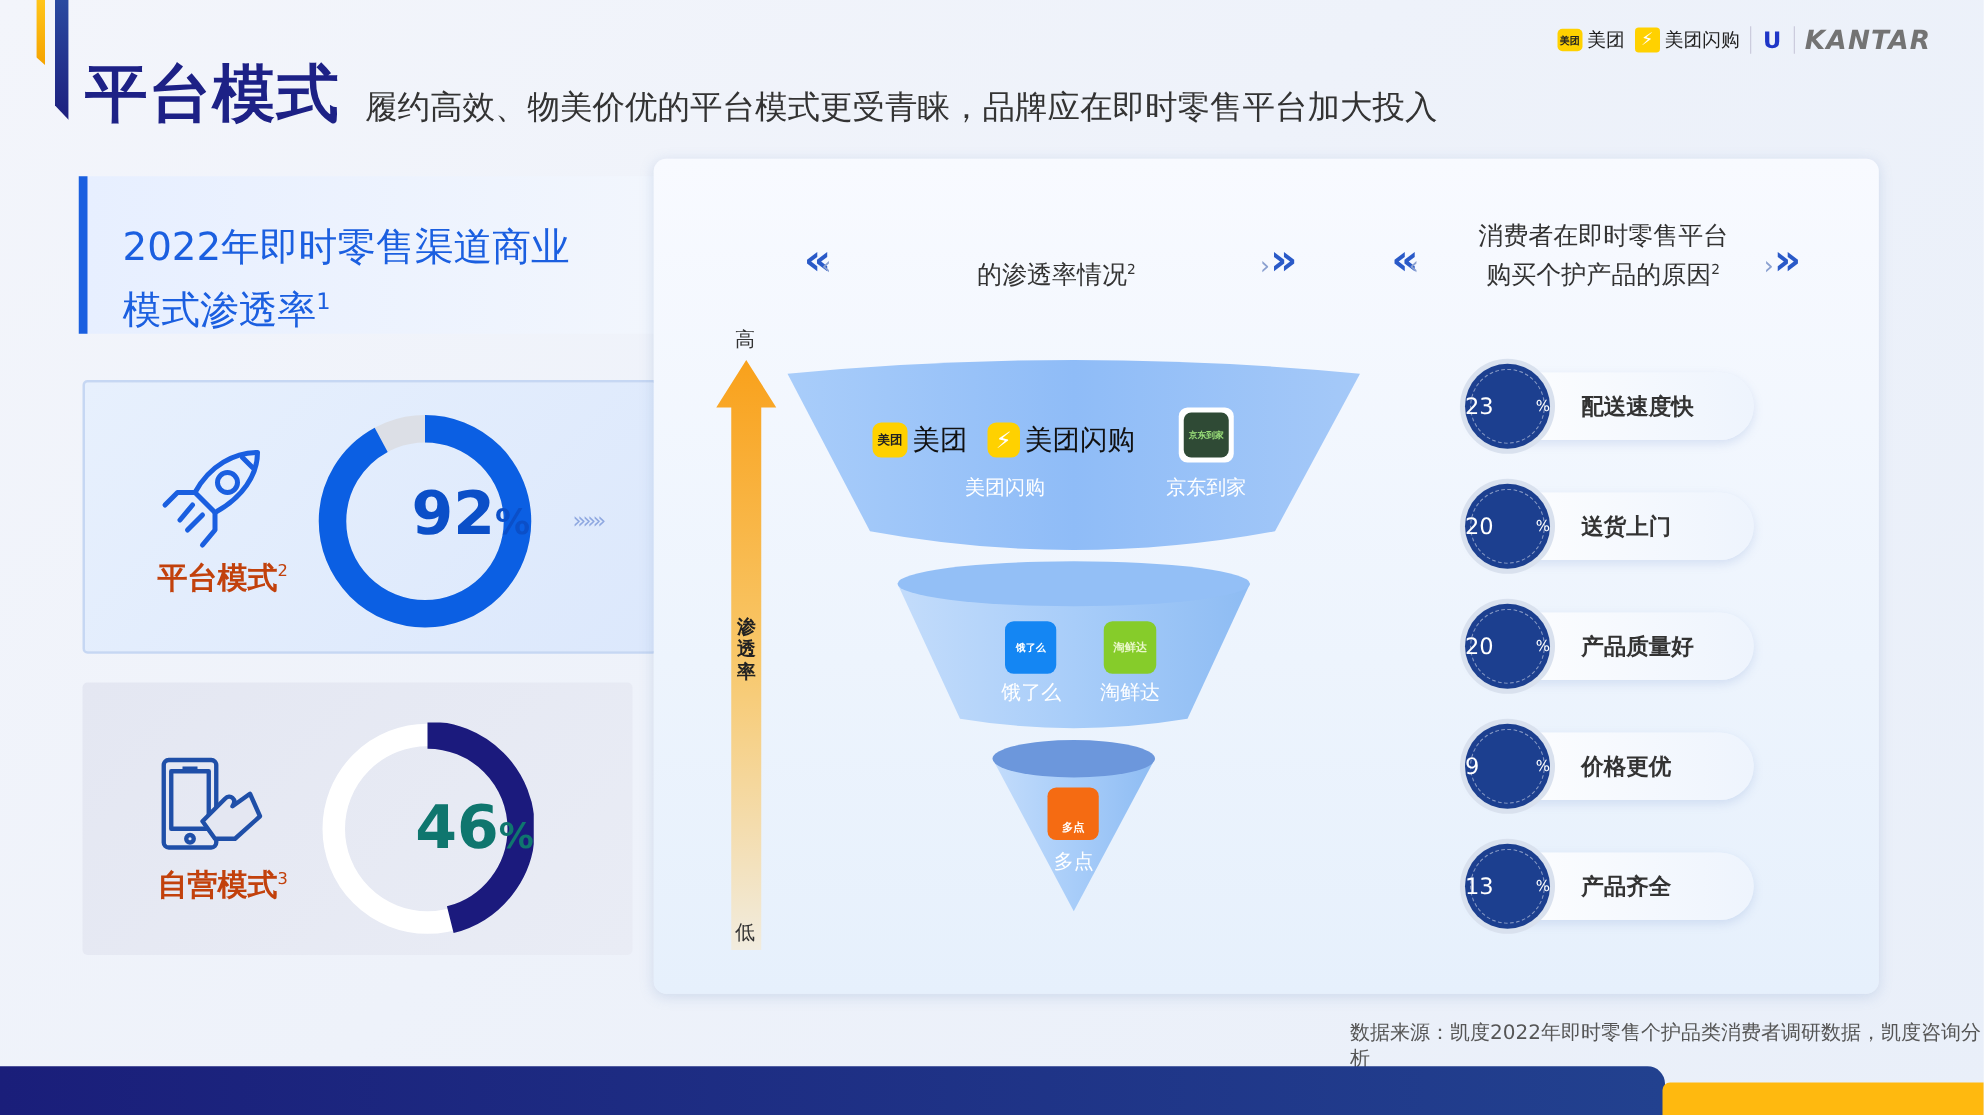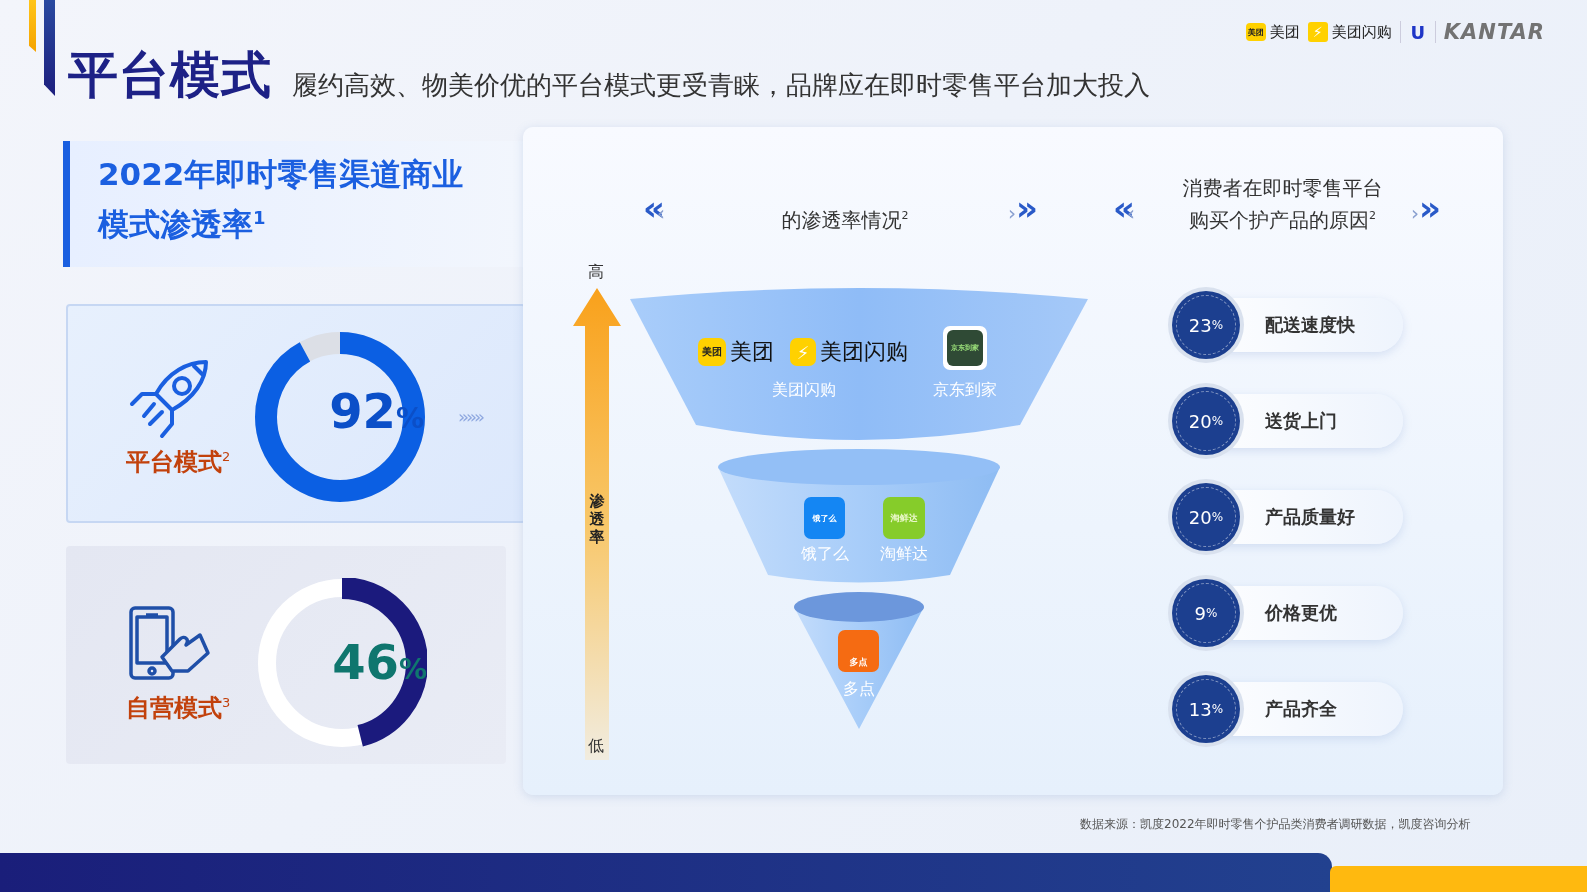--- a/index.html
+++ b/index.html
@@ -23,21 +23,21 @@
   .logos { right: 42px; top: 20px; display: flex; align-items: center; gap: 8px; font-size: 15px; color: #222; }
   .logo-mt { display: flex; align-items: center; gap: 4px; }
   .mt-box { width: 20px; height: 18px; background: #ffd100; border-radius: 4px; font-size: 8px; color: #222; display: flex; align-items: center; justify-content: center; font-weight: bold; }
   .flash-box { width: 20px; height: 20px; background: #ffd100; border-radius: 3px; display: flex; align-items: center; justify-content: center; color: #fff; font-weight: bold; font-size: 14px; }
   .sep { width: 1px; height: 22px; background: #ccd; }
   .unilever { width: 18px; height: 22px; color: #1f36c7; font-weight: bold; font-size: 18px; display: flex; align-items: center; justify-content: center; }
   .kantar { font-size: 21px; font-weight: bold; color: #737373; letter-spacing: 1px; font-style: italic; }
 
   
   .sec-title-box { left: 63px; top: 141px; width: 460px; height: 126px; background: linear-gradient(90deg, #e7efff, #f2f6fd); border-left: 7px solid #1a5fe0; }
-  .sec-title { left: 98px; top: 152px; width: 400px; font-size: 31px; font-weight: bold; color: #1b5fe0; line-height: 44px; }
+  .sec-title { left: 98px; top: 176px; width: 400px; font-size: 31px; font-weight: normal; color: #1b5fe0; line-height: 44px; }
   .sec-title sup { font-size: 18px; }
 
   
   .card-platform { left: 66px; top: 304px; width: 460px; height: 219px; background: linear-gradient(135deg, #e7f0fd, #dce8fc); border: 2px solid #c6d7f3; border-radius: 4px; }
   .card-self { left: 66px; top: 546px; width: 440px; height: 218px; background: linear-gradient(135deg, #e4e7f2, #e9ecf5); border-radius: 4px; }
   .card-label { font-size: 24px; font-weight: bold; color: #c2410c; margin-left: 14px; }
   .card-label sup { font-size: 13px; font-weight: normal; }
 
   .donut-val { position: absolute; font-weight: bold; font-size: 48px; text-align: right; width: 170px; }
   .donut-val small { font-size: 28px; }
@@ -52,27 +52,27 @@
 
   .axis-label { font-size: 16px; color: #333; }
   .axis-mid { left: 588px; top: 492px; width: 18px; font-size: 15px; font-weight: bold; color: #222; line-height: 18px; text-align: center; }
 
   .app-caption { font-size: 16px; color: #fff; text-align: center; }
   .app-icon { border-radius: 7px; display: flex; align-items: center; justify-content: center; color: #fff; font-size: 10px; font-weight: bold; }
 
   
   .reason-pill { position: absolute; left: 1175px; width: 228px; height: 54px; background: linear-gradient(90deg, #ffffff, #eef4fd); border-radius: 27px; box-shadow: 0 3px 8px rgba(130,160,210,0.25); }
   .reason-circle { position: absolute; left: 1168px; width: 76px; height: 76px; border-radius: 50%; background: #d9e1ee; display: flex; align-items: center; justify-content: center; }
-  .reason-circle-inner { width: 68px; height: 68px; border-radius: 50%; background: #1c3f8f; display: flex; align-items: center; justify-content: center; color: #fff; font-size: 18px; outline: 1px dashed rgba(255,255,255,0.45); outline-offset: -5px; }
+  .reason-circle-inner { width: 68px; height: 68px; border-radius: 50%; background: #1c3f8f; display: flex; align-items: center; justify-content: space-between; color: #fff; font-size: 18px; outline: 1px dashed rgba(255,255,255,0.45); outline-offset: -5px; }
   .reason-circle-inner small { font-size: 12px; }
   .reason-text { position: absolute; left: 1265px; font-size: 18px; font-weight: bold; color: #333; }
 
   
   .note { left: 68px; top: 816px; width: 880px; font-size: 12px; color: #555; line-height: 17px; }
-  .source { left: 1080px; top: 816px; font-size: 12px; color: #555; }
+  .source { left: 1080px; top: 816px; font-size: 16px; color: #555; }
   .foot-navy { left: 0; top: 853px; width: 1332px; height: 39px; background: linear-gradient(90deg, #1a1e7a, #22418f); border-top-right-radius: 14px; }
   .foot-yellow { left: 1330px; top: 866px; width: 257px; height: 26px; background: #ffb90f; border-top-left-radius: 6px; }
 </style>
 </head>
 <body>
 
 <div class="abs bar-yellow"></div>
 <div class="abs bar-navy"></div>
 <div class="abs page-title">平台模式</div>
 <div class="abs page-subtitle">履约高效、物美价优的平台模式更受青睐，品牌应在即时零售平台加大投入</div>

